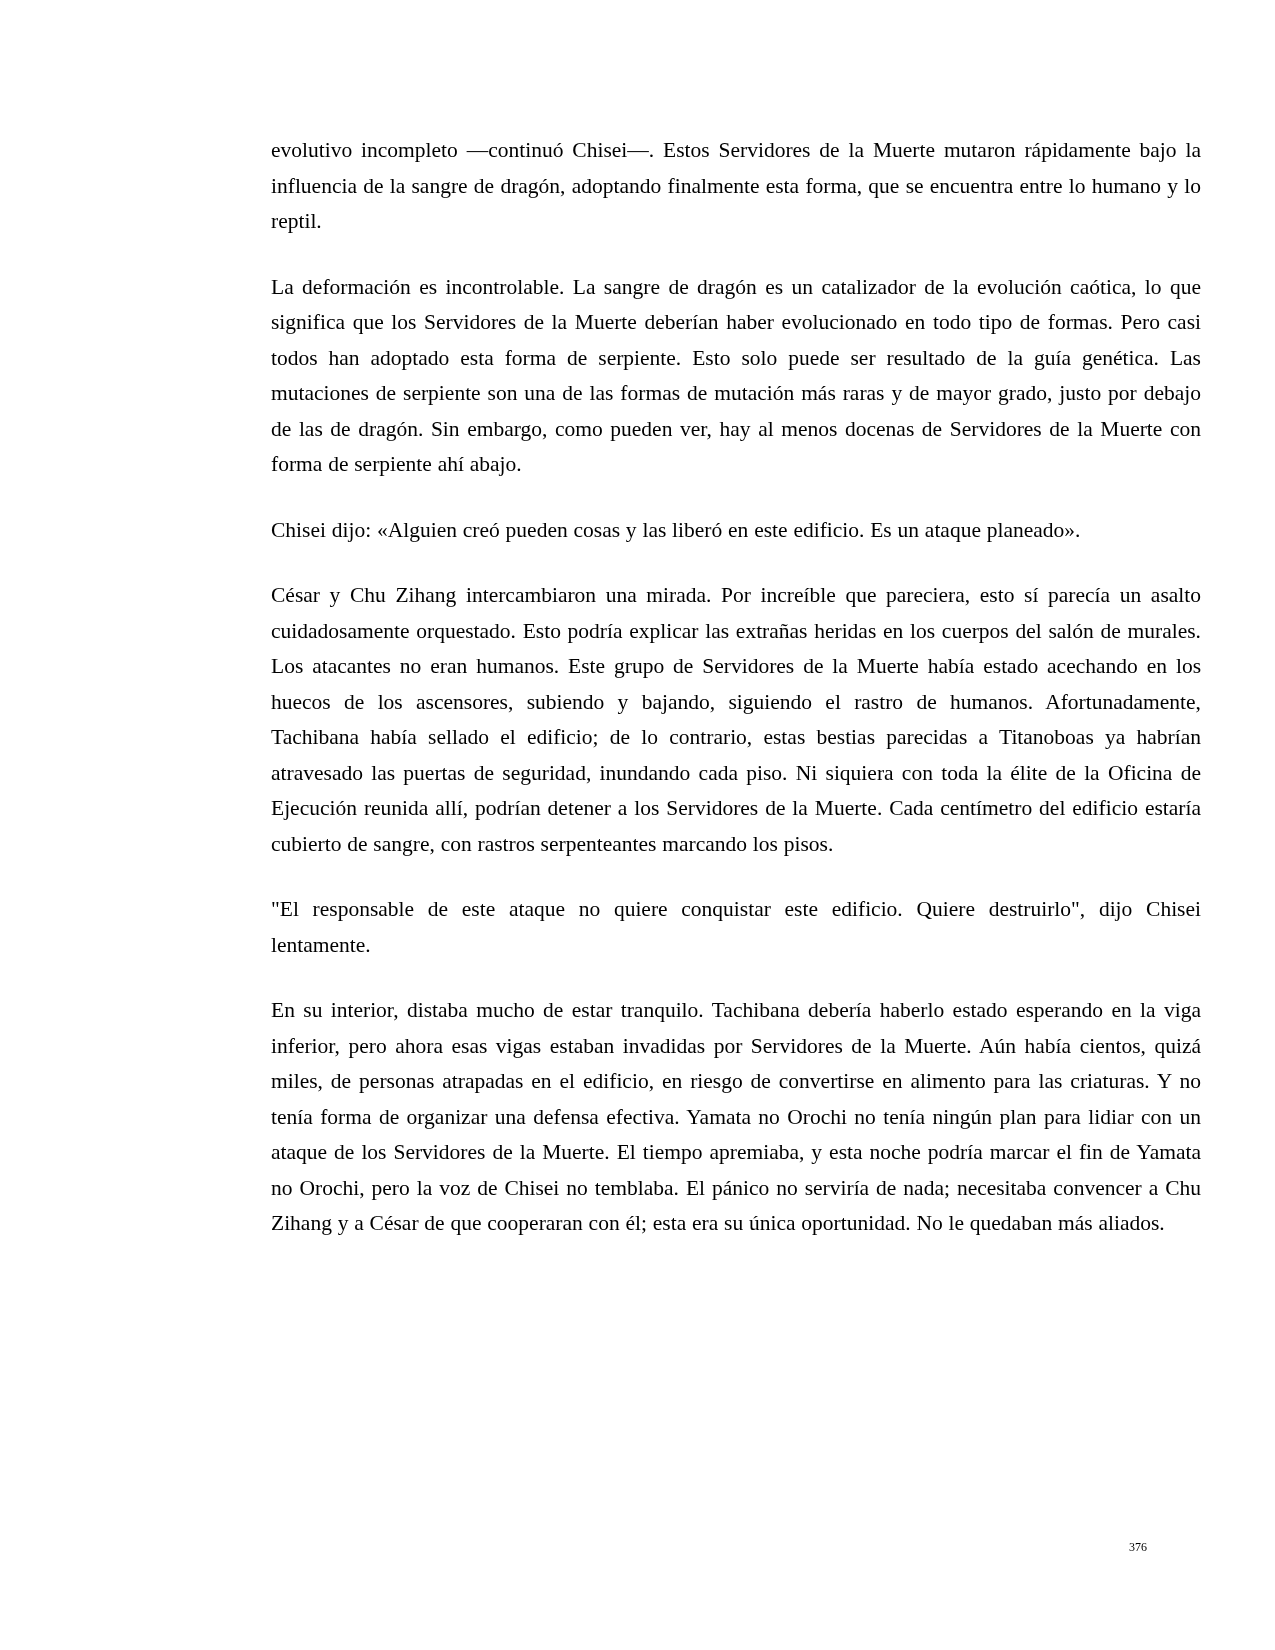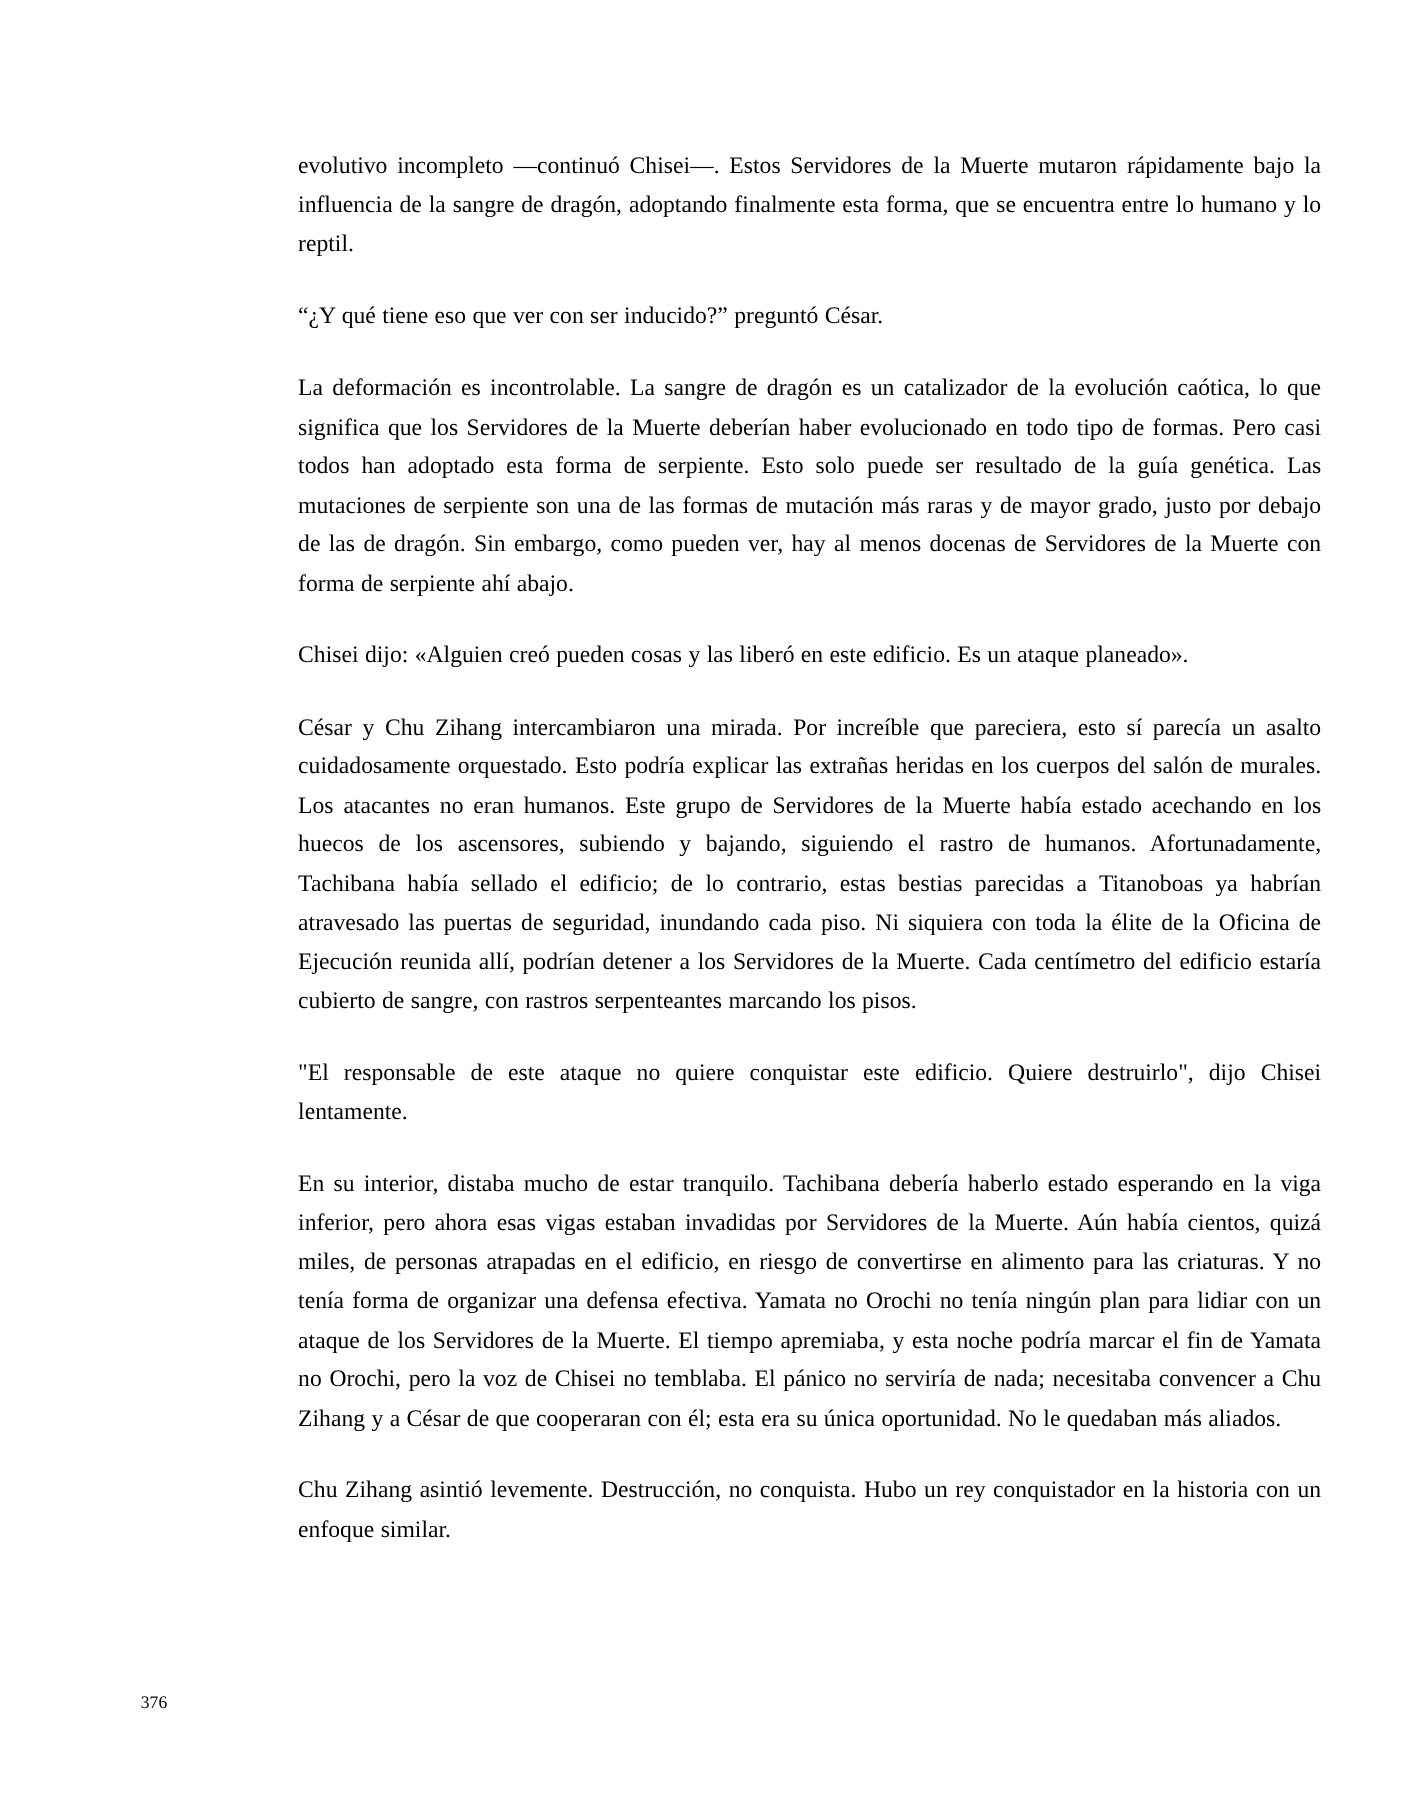--- a/index.html
+++ b/index.html
@@ -33,37 +33,35 @@
     word-spacing: 0.02em;
   }
   p.para:last-child {
     margin-bottom: 0;
   }
   .page-number {
     position: absolute;
     left: 0;
     right: 0;
     top: 1540px;
-    text-align: left;
-    font-size: 16px;
+    text-align: right;
+    font-size: 12px;
     font-family: "Liberation Serif", "DejaVu Serif", serif;
     color: #000000;
   }
 </style>
 </head>
 <body>
 
 <div class="page">
 
   <div class="content">
     <p class="para">evolutivo incompleto —continuó Chisei—. Estos Servidores de la Muerte mutaron rápidamente bajo la influencia de la sangre de dragón, adoptando finalmente esta forma, que se encuentra entre lo humano y lo reptil.</p>
-    <p class="para">“¿Y qué tiene eso que ver con ser inducido?” preguntó César.</p>
     <p class="para">La deformación es incontrolable. La sangre de dragón es un catalizador de la evolución caótica, lo que significa que los Servidores de la Muerte deberían haber evolucionado en todo tipo de formas. Pero casi todos han adoptado esta forma de serpiente. Esto solo puede ser resultado de la guía genética. Las mutaciones de serpiente son una de las formas de mutación más raras y de mayor grado, justo por debajo de las de dragón. Sin embargo, como pueden ver, hay al menos docenas de Servidores de la Muerte con forma de serpiente ahí abajo.</p>
     <p class="para">Chisei dijo: «Alguien creó pueden cosas y las liberó en este edificio. Es un ataque planeado».</p>
     <p class="para">César y Chu Zihang intercambiaron una mirada. Por increíble que pareciera, esto sí parecía un asalto cuidadosamente orquestado. Esto podría explicar las extrañas heridas en los cuerpos del salón de murales. Los atacantes no eran humanos. Este grupo de Servidores de la Muerte había estado acechando en los huecos de los ascensores, subiendo y bajando, siguiendo el rastro de humanos. Afortunadamente, Tachibana había sellado el edificio; de lo contrario, estas bestias parecidas a Titanoboas ya habrían atravesado las puertas de seguridad, inundando cada piso. Ni siquiera con toda la élite de la Oficina de Ejecución reunida allí, podrían detener a los Servidores de la Muerte. Cada centímetro del edificio estaría cubierto de sangre, con rastros serpenteantes marcando los pisos.</p>
     <p class="para">"El responsable de este ataque no quiere conquistar este edificio. Quiere destruirlo", dijo Chisei lentamente.</p>
     <p class="para">En su interior, distaba mucho de estar tranquilo. Tachibana debería haberlo estado esperando en la viga inferior, pero ahora esas vigas estaban invadidas por Servidores de la Muerte. Aún había cientos, quizá miles, de personas atrapadas en el edificio, en riesgo de convertirse en alimento para las criaturas. Y no tenía forma de organizar una defensa efectiva. Yamata no Orochi no tenía ningún plan para lidiar con un ataque de los Servidores de la Muerte. El tiempo apremiaba, y esta noche podría marcar el fin de Yamata no Orochi, pero la voz de Chisei no temblaba. El pánico no serviría de nada; necesitaba convencer a Chu Zihang y a César de que cooperaran con él; esta era su única oportunidad. No le quedaban más aliados.</p>
-    <p class="para">Chu Zihang asintió levemente. Destrucción, no conquista. Hubo un rey conquistador en la historia con un enfoque similar.</p>
   </div>
 
   <div class="page-number">376</div>
 
 </div>
 
 </body></html>

